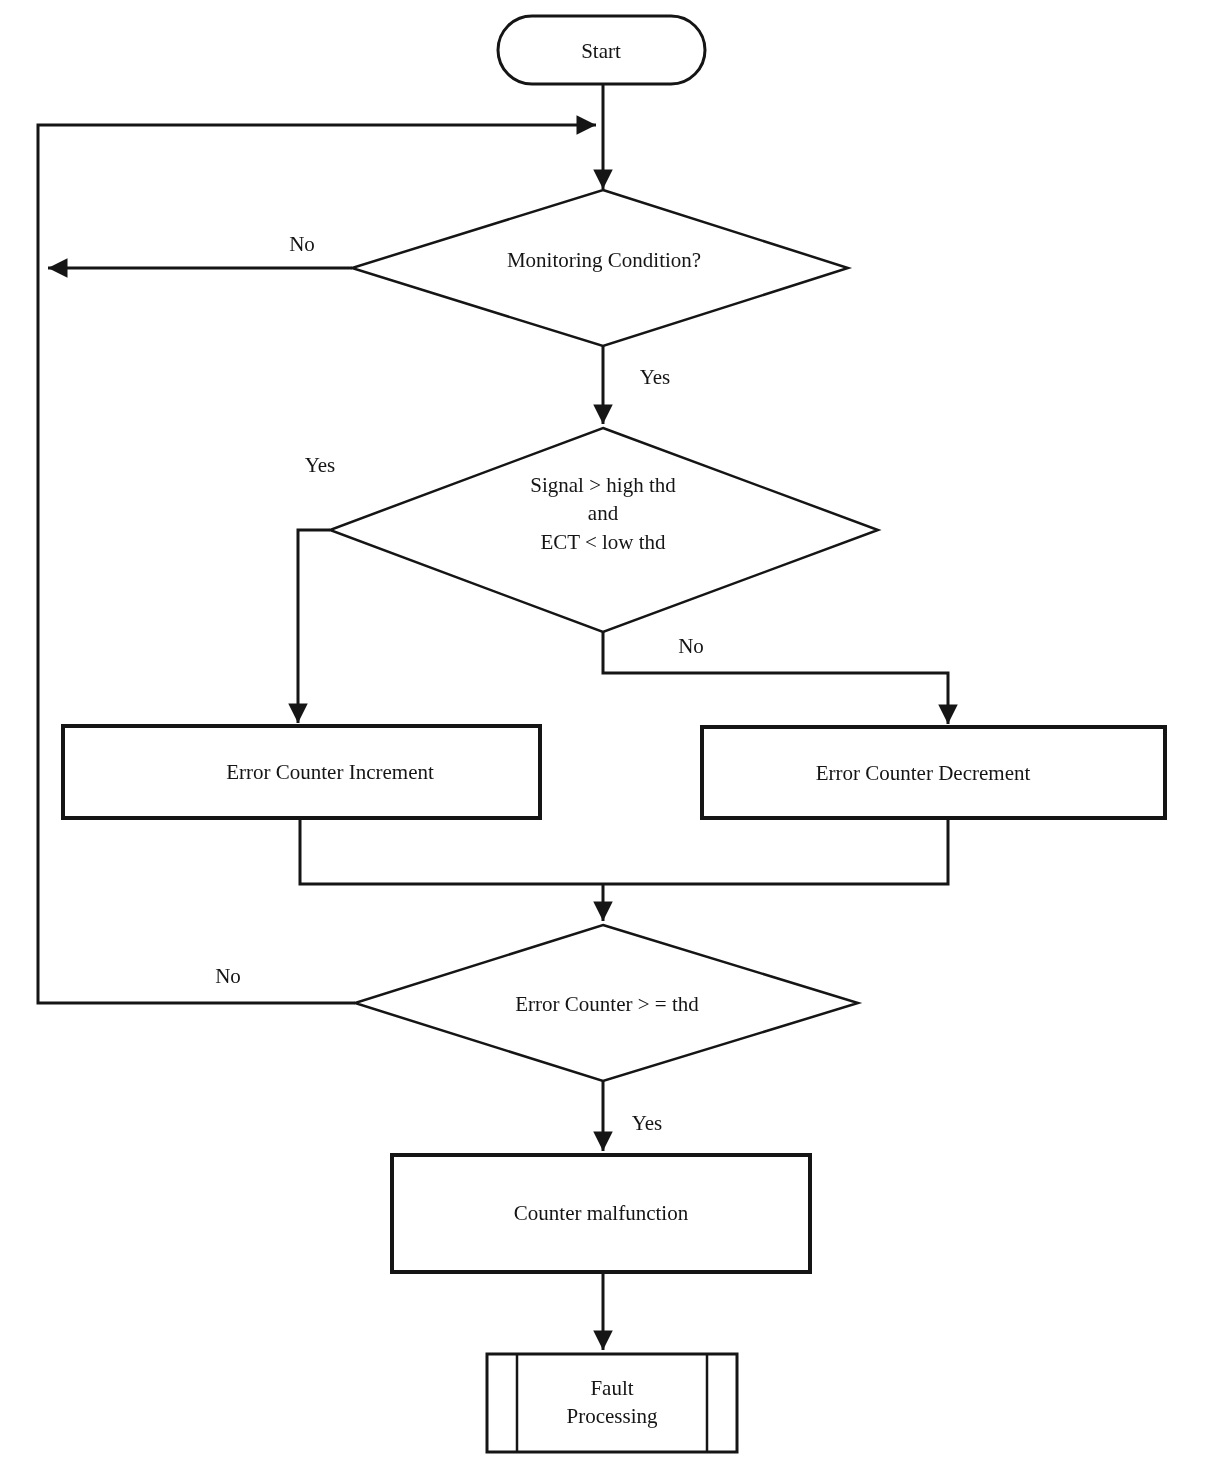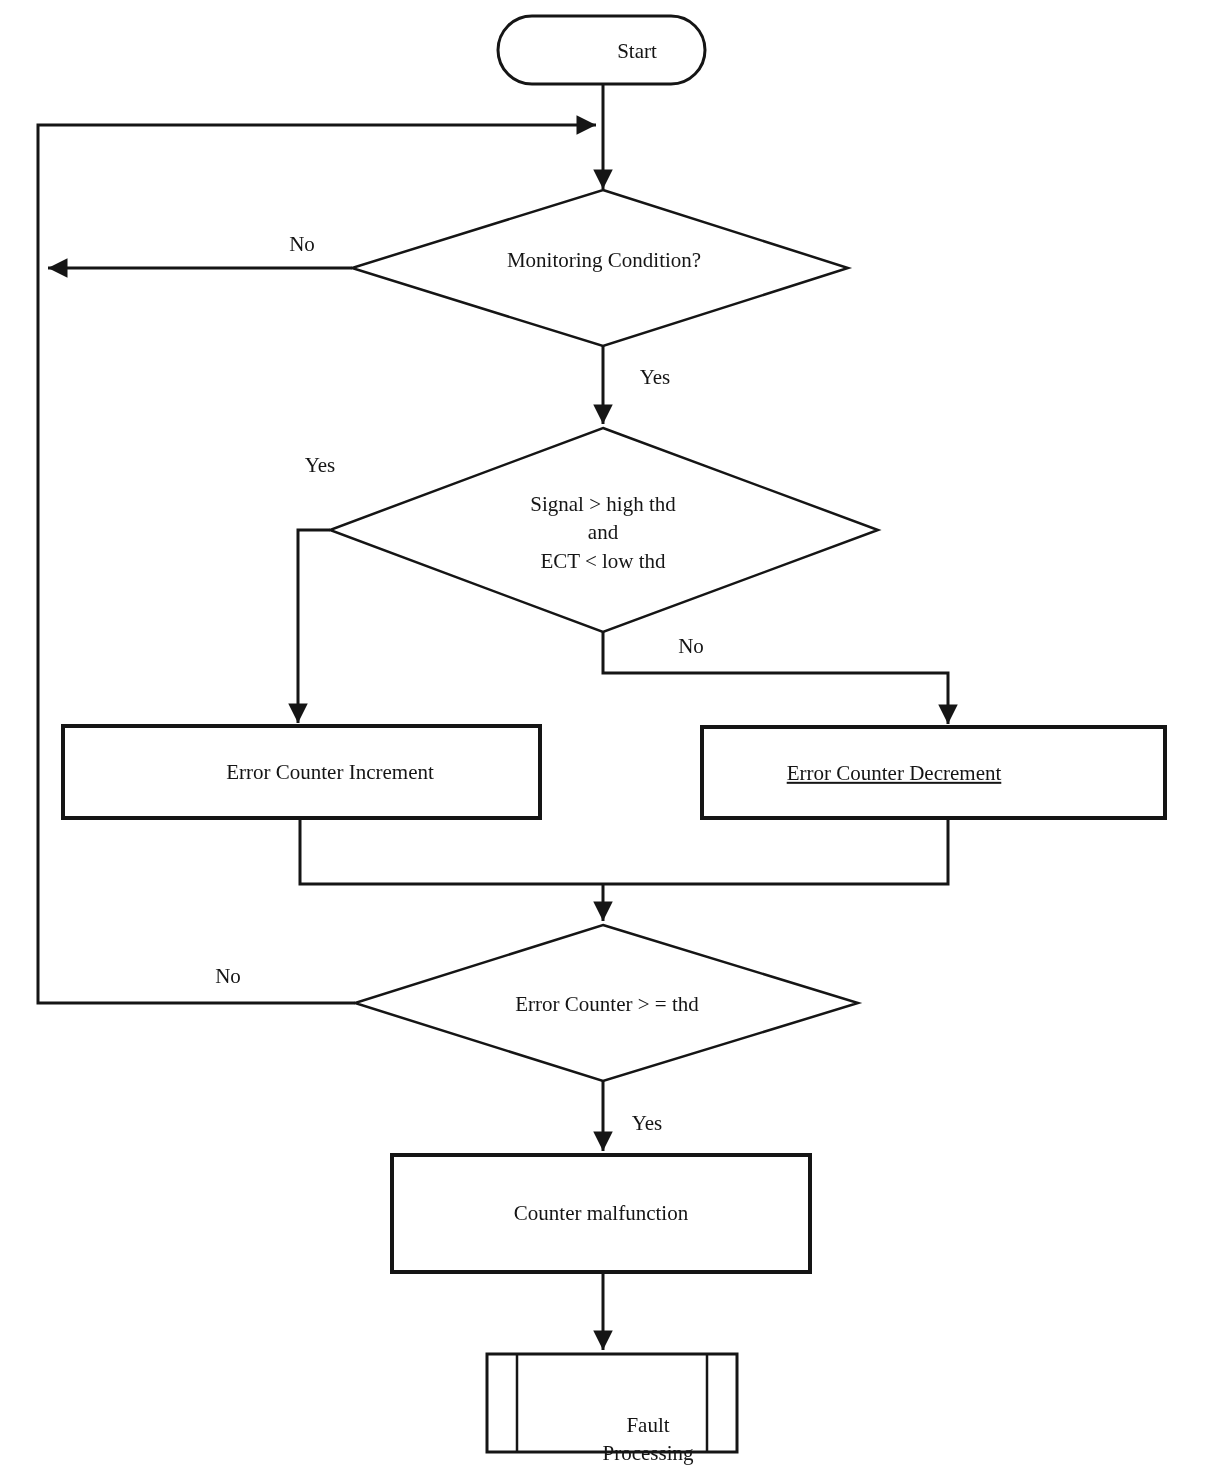--- a/index.html
+++ b/index.html
@@ -68,37 +68,37 @@
 
     <polygon points="603,925 858,1003 603,1081 355,1003" fill="#ffffff" stroke="#151515" stroke-width="2.5"></polygon>
 
     <rect x="392" y="1155" width="418" height="117" fill="#ffffff" stroke="#151515" stroke-width="4"></rect>
 
     <rect x="487" y="1354" width="250" height="98" fill="#ffffff" stroke="#151515" stroke-width="3"></rect>
     <path d="M517,1354 V1452" fill="none" stroke="#151515" stroke-width="2.5"></path>
     <path d="M707,1354 V1452" fill="none" stroke="#151515" stroke-width="2.5"></path>
   </svg>
 
-  <div class="lbl" style="left:601px;top:51px;margin-left:36px;">Start</div>
+  <div class="lbl" style="left:601px;top:51px;">Start</div>
 
   <div class="lbl" style="left:604px;top:260px;">Monitoring Condition?</div>
 
-  <div class="lbl" style="left:603px;top:533px;font-family:Liberation Serif, serif;">Signal &gt; high thd
+  <div class="lbl" style="left:603px;top:514px;font-family:Liberation Serif, serif;">Signal &gt; high thd
 and
 ECT &lt; low thd</div>
 
   <div class="lbl" style="left:301px;top:772px;margin-left:29px;">Error Counter Increment</div>
 
-  <div class="lbl" style="left:894px;top:773px;text-decoration:underline;">Error Counter Decrement</div>
+  <div class="lbl" style="left:923px;top:773px;">Error Counter Decrement</div>
 
   <div class="lbl" style="left:607px;top:1004px;">Error Counter &gt; = thd</div>
 
   <div class="lbl" style="left:601px;top:1213px;">Counter malfunction</div>
 
-  <div class="lbl" style="left:648px;top:1402px;margin-top:37px;">Fault
+  <div class="lbl" style="left:612px;top:1402px;">Fault
 Processing</div>
 
   <div class="lbl branch" style="left:302px;top:244px;">No</div>
 
   <div class="lbl branch" style="left:655px;top:377px;">Yes</div>
 
   <div class="lbl branch" style="left:320px;top:465px;">Yes</div>
 
   <div class="lbl branch" style="left:691px;top:646px;">No</div>
 

